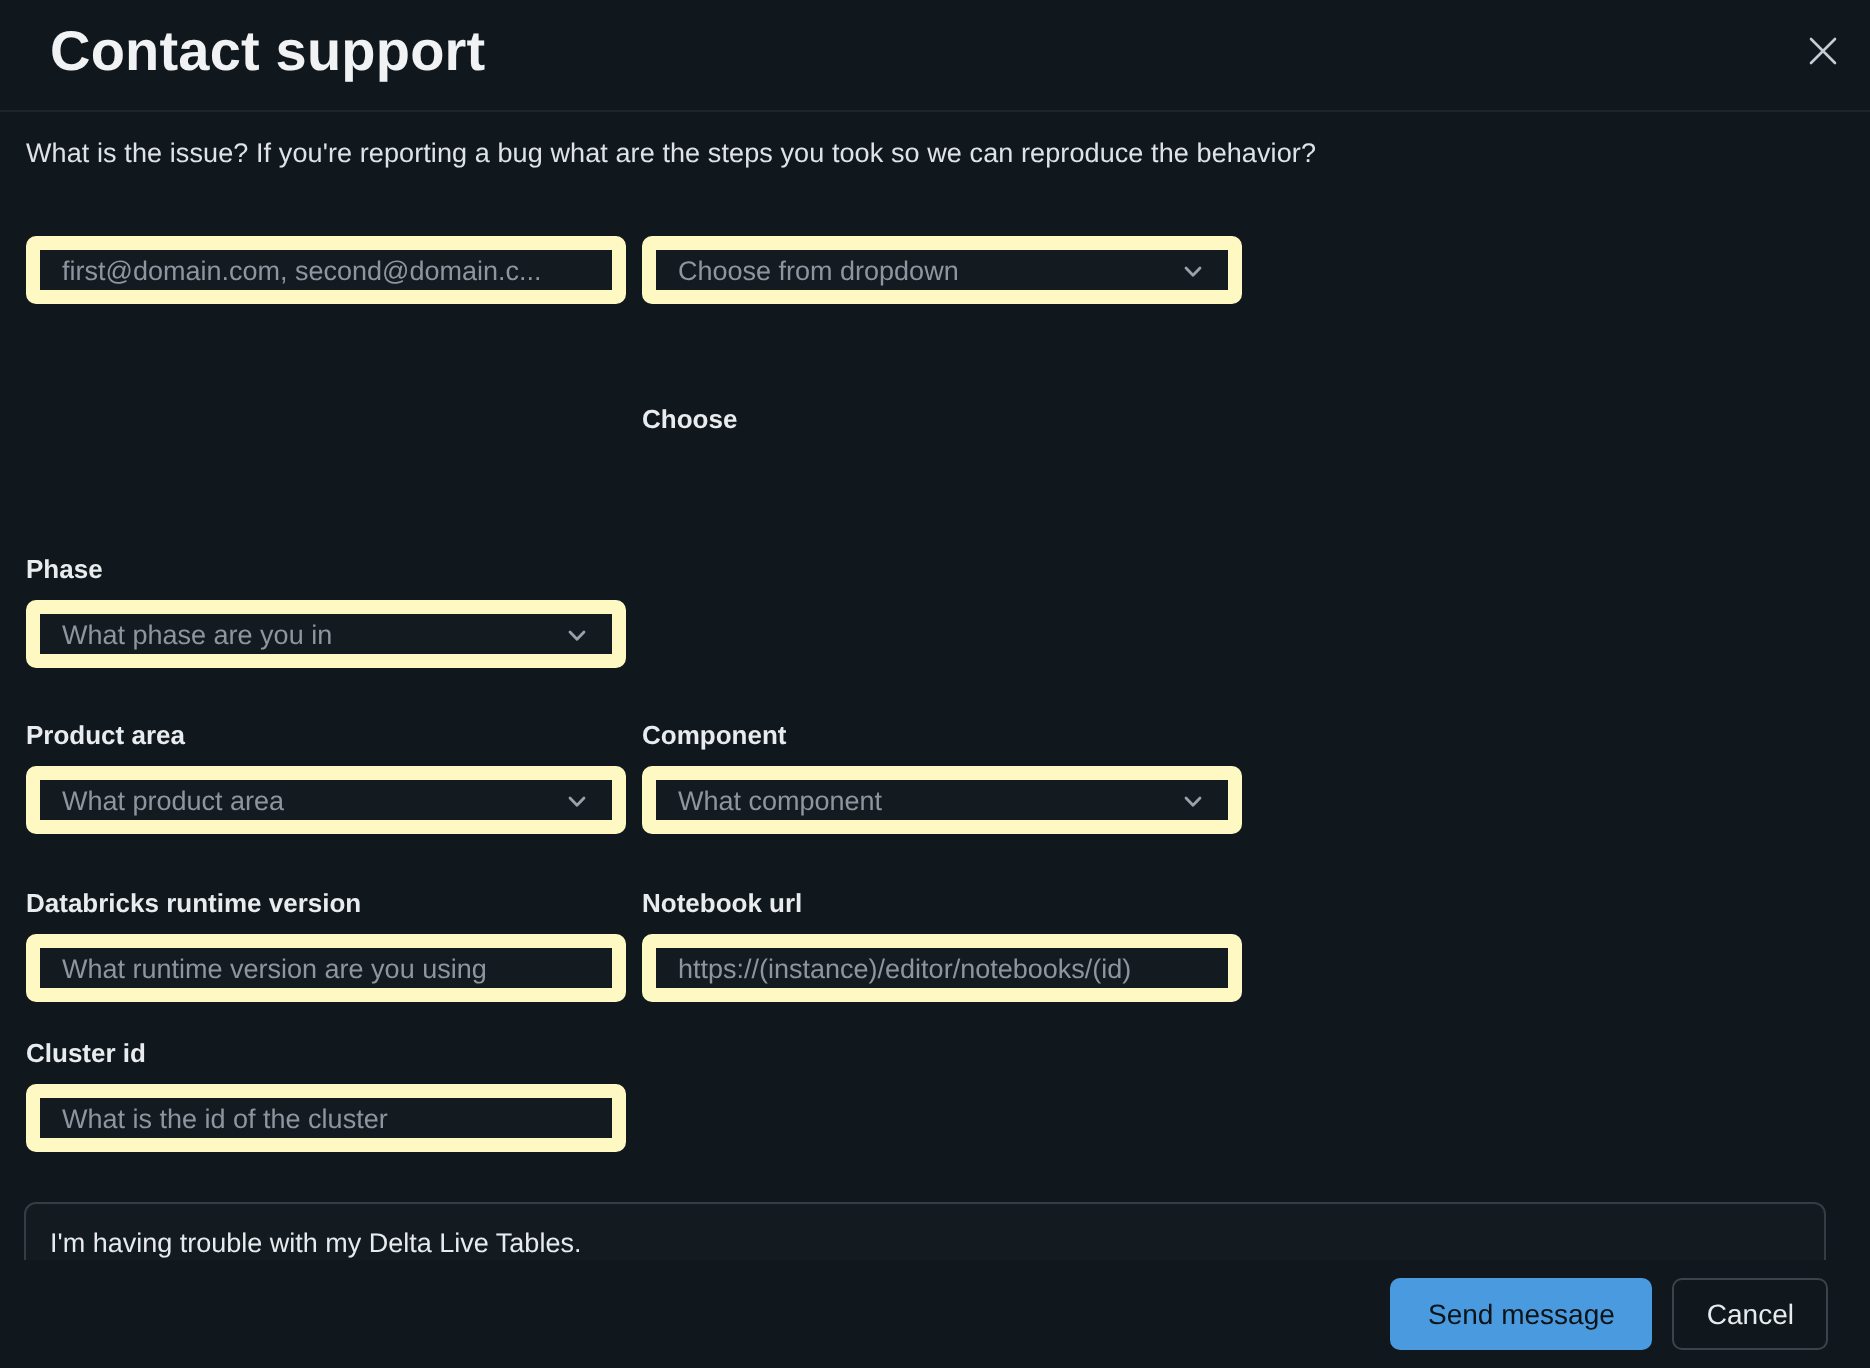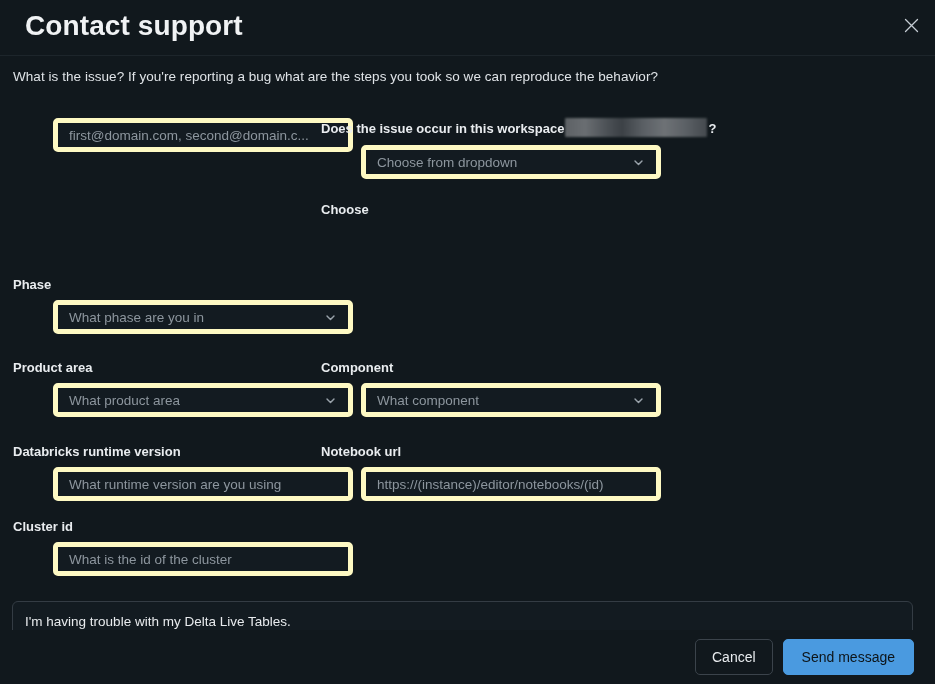--- a/index.html
+++ b/index.html
@@ -95,32 +95,31 @@
       #5d6165 0%, #6a6e72 14%, #4b5055 30%,
       #3c4146 40%, #5a5f64 55%, #6e7276 70%,
       #5b6065 85%, #44494e 100%);
     filter: blur(1.2px);
   }
 
   .control {
     width: 300px;
     height: 34px;
     background: #131b21;
-    border: 5px solid #fef9c3;
+    border: 7px solid #fef9c3;
     border-radius: 5px;
     display: flex;
     align-items: center;
     padding: 0 11px;
     font-size: 13.5px;
     color: #8d969e;
     cursor: pointer;
     position: relative;
     white-space: nowrap;
     overflow: hidden;
-    margin-left: 40px;
   }
   .control.input { cursor: text; }
   .control .placeholder {
     flex: 1;
     overflow: hidden;
     text-overflow: ellipsis;
     white-space: nowrap;
   }
   .control .chev {
     margin-left: 6px;
@@ -203,21 +202,20 @@
 
 <div class="form-body">
 
   <div class="field" style="left:13px; top:8px;">
     <div class="control input">
       <span class="placeholder">first@domain.com, second@domain.c...</span>
     </div>
   </div>
 
   <div class="field" style="left:321px; top:8px;">
-    <label class="field-label"><span>Does the issue occur in this workspace</span><span class="redacted"></span><span>?</span></label>
     <div class="control">
       <span class="placeholder">Choose from dropdown</span>
       <span class="chev">
         <svg width="13" height="13" viewBox="0 0 13 13">
             <path d="M3 5 L6.5 8.6 L10 5" stroke="#99a2aa" stroke-width="1.4" fill="none" stroke-linecap="round" stroke-linejoin="round"></path>
           </svg>
       </span>
     </div>
   </div>
 
@@ -283,15 +281,15 @@
     <div class="control input">
       <span class="placeholder">What is the id of the cluster</span>
     </div>
   </div>
 
 </div>
 
 <div class="message-area">I'm having trouble with my Delta Live Tables.</div>
 
 <div class="modal-footer">
+  <button class="btn btn-primary">Send message</button>
   <button class="btn btn-secondary">Cancel</button>
-  <button class="btn btn-primary">Send message</button>
 </div>
 
 </body></html>

